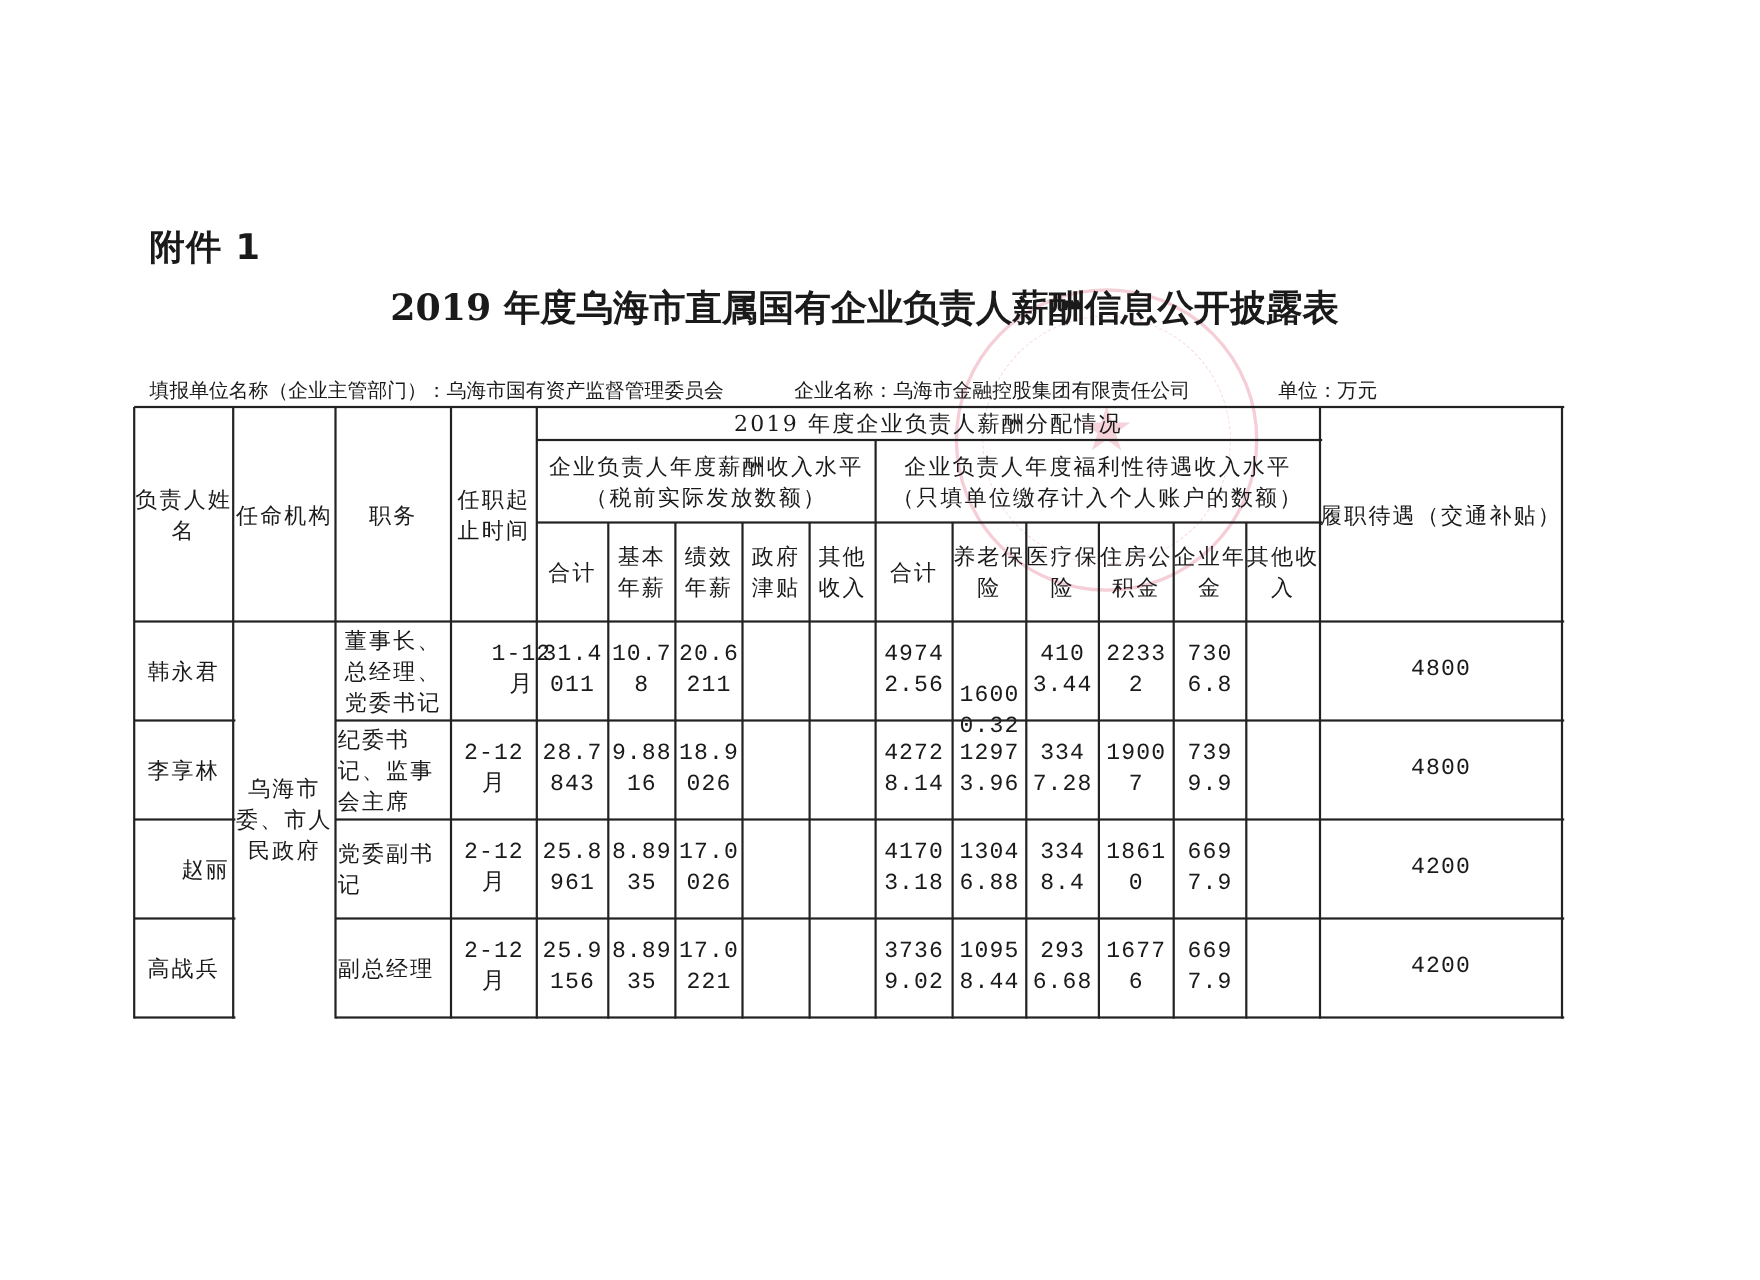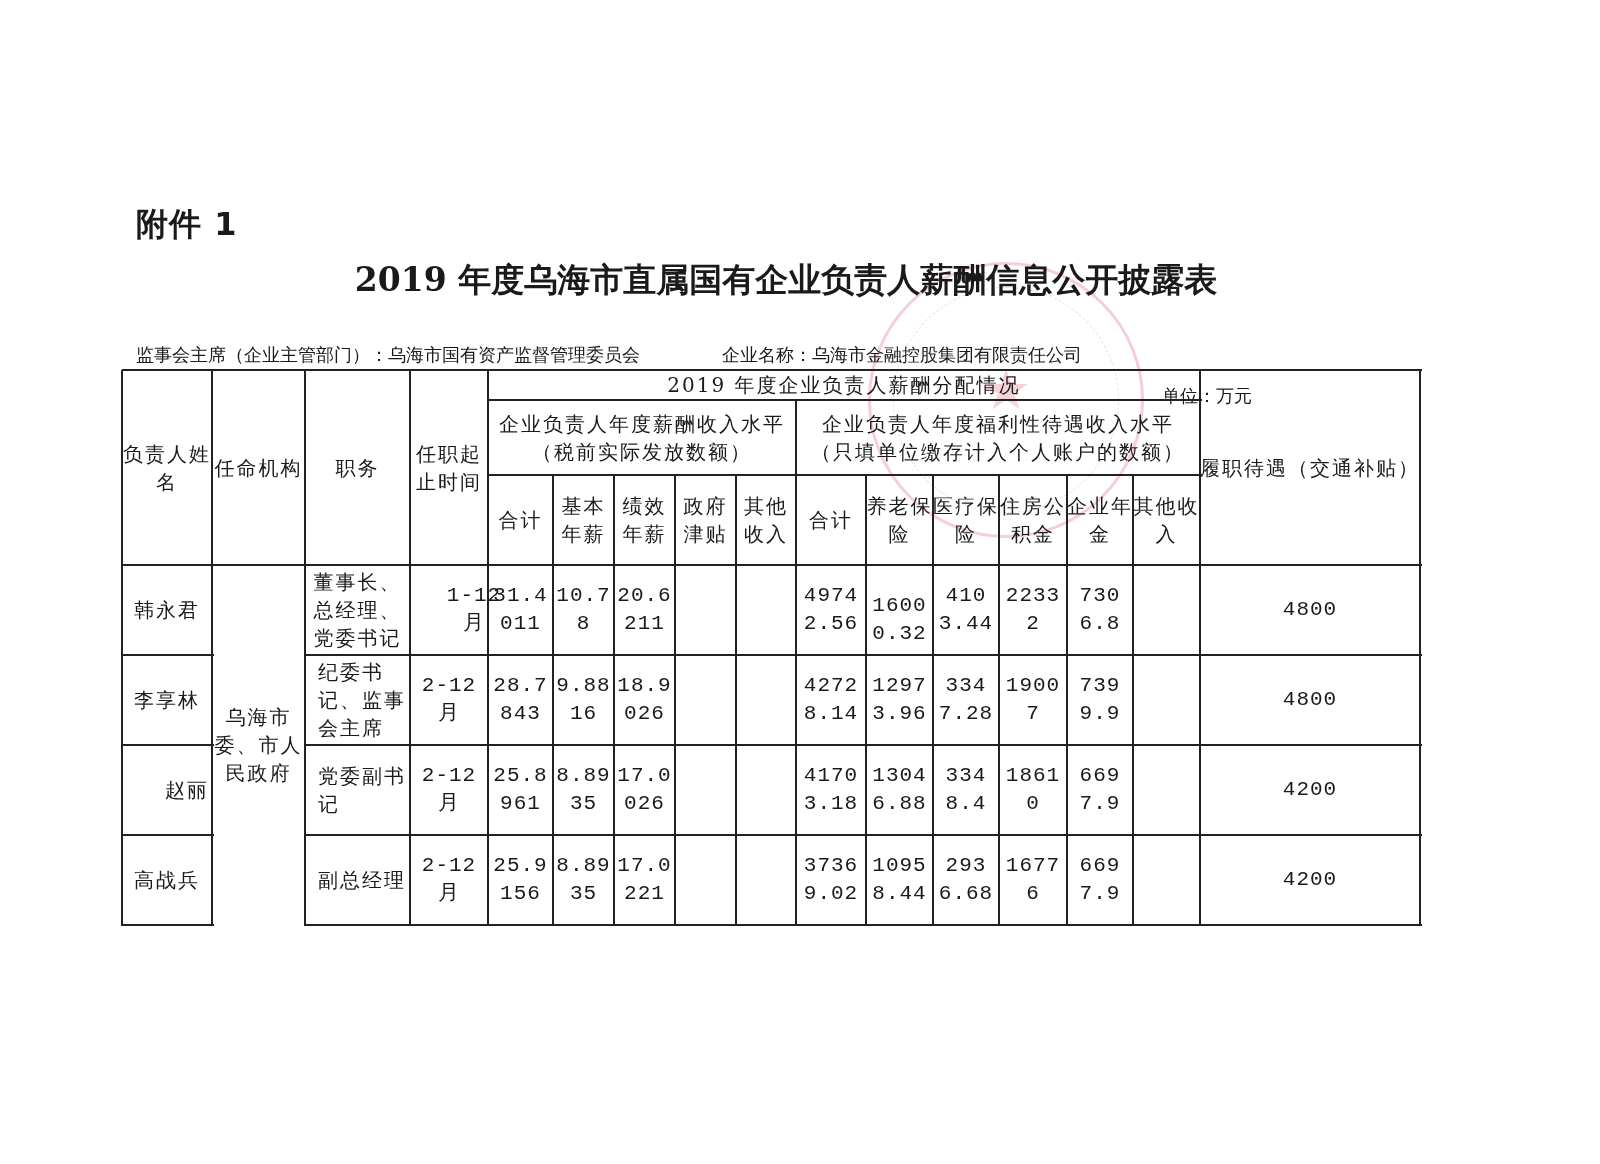--- a/index.html
+++ b/index.html
@@ -37,38 +37,38 @@
     position: absolute; left: 0; right: 0; top: 92px; text-align: center;
     color: rgba(220, 80, 110, 0.25); font-size: 56px;
   }
   .cell {
     position: absolute; box-sizing: border-box;
     display: flex; align-items: center; justify-content: center; text-align: center;
     font-size: 20px; line-height: 28px; letter-spacing: 2px;
     font-family: "DejaVu Serif", "Liberation Serif", serif;
   }
   .num { font-family: "Liberation Mono", "DejaVu Sans Mono", monospace; font-size: 21px; letter-spacing: 1px; word-break: break-all; padding: 0 2px; }
-  .left { justify-content: flex-start; text-align: left; padding-left: 12px; }
+  .left { justify-content: flex-start; text-align: left; padding-left: 1px; }
   .hl { position: absolute; height: 2px; background: #222; }
   .vl { position: absolute; width: 2px; background: #222; }
 </style>
 </head>
 <body>
 
 <div class="stamp">
   <div class="inner"></div>
   <div class="star">★</div>
 </div>
 
 <div class="attachment">附件 1</div>
 <div class="title">2019 年度乌海市直属国有企业负责人薪酬信息公开披露表</div>
 
-<div class="meta" style="left:136px;">监事会主席（企业主管部门）：乌海市国有资产监督管理委员会</div>
+<div class="meta" style="left:136px;">填报单位名称（企业主管部门）：乌海市国有资产监督管理委员会</div>
 <div class="meta" style="left:722px;">企业名称：乌海市金融控股集团有限责任公司</div>
-<div class="meta" style="left:1162px;margin-top:41px;">单位：万元</div>
+<div class="meta" style="left:1162px;">单位：万元</div>
 
 <div id="table">
     <div class="cell" style="left: 122px; top: 370px; width: 90px; height: 195px;">负责人姓名</div>
     <div class="cell" style="left: 212px; top: 370px; width: 93px; height: 195px;">任命机构</div>
     <div class="cell" style="left: 305px; top: 370px; width: 105px; height: 195px;">职务</div>
     <div class="cell" style="left: 410px; top: 370px; width: 78px; height: 195px;">任职起止时间</div>
     <div class="cell" style="left: 488px; top: 370px; width: 712px; height: 30px;">2019 年度企业负责人薪酬分配情况</div>
     <div class="cell" style="left: 494px; top: 400px; width: 296px; height: 75px;">企业负责人年度薪酬收入水平（税前实际发放数额）</div>
     <div class="cell" style="left: 802px; top: 400px; width: 392px; height: 75px;">企业负责人年度福利性待遇收入水平（只填单位缴存计入个人账户的数额）</div>
     <div class="cell" style="left: 1200px; top: 370px; width: 220px; height: 195px;">履职待遇（交通补贴）</div>
@@ -86,21 +86,21 @@
     <div class="cell" style="left: 214px; top: 565px; width: 89px; height: 360px; align-items: center;">乌海市委、市人民政府</div>
     <div class="cell" style="left: 122px; top: 565px; width: 90px; height: 90px;">韩永君</div>
     <div class="cell" style="left: 306px; top: 565px; width: 103px; height: 90px;">董事长、总经理、党委书记</div>
     <div class="cell num" style="left: 410px; top: 565px; width: 78px; height: 90px; margin-left: 25px;">1-12 月</div>
     <div class="cell num" style="left: 488px; top: 565px; width: 65px; height: 90px;">31.4011</div>
     <div class="cell num" style="left: 553px; top: 565px; width: 61px; height: 90px;">10.78</div>
     <div class="cell num" style="left: 614px; top: 565px; width: 61px; height: 90px;">20.6211</div>
     <div class="cell num" style="left: 675px; top: 565px; width: 61px; height: 90px;"></div>
     <div class="cell num" style="left: 736px; top: 565px; width: 60px; height: 90px;"></div>
     <div class="cell num" style="left: 796px; top: 565px; width: 70px; height: 90px;">49742.56</div>
-    <div class="cell num" style="left: 866px; top: 564px; width: 67px; height: 112px;">16000.32</div>
+    <div class="cell num" style="left: 866px; top: 591px; width: 67px; height: 112px;">16000.32</div>
     <div class="cell num" style="left: 933px; top: 565px; width: 66px; height: 90px;">4103.44</div>
     <div class="cell num" style="left: 999px; top: 565px; width: 68px; height: 90px;">22332</div>
     <div class="cell num" style="left: 1067px; top: 565px; width: 66px; height: 90px;">7306.8</div>
     <div class="cell num" style="left: 1133px; top: 565px; width: 67px; height: 90px;"></div>
     <div class="cell num" style="left: 1200px; top: 565px; width: 220px; height: 90px;">4800</div>
     <div class="cell" style="left: 122px; top: 655px; width: 90px; height: 90px;">李享林</div>
     <div class="cell left" style="left: 306px; top: 655px; width: 103px; height: 90px;">纪委书记、监事会主席</div>
     <div class="cell num" style="left: 410px; top: 655px; width: 78px; height: 90px;">2-12 月</div>
     <div class="cell num" style="left: 488px; top: 655px; width: 65px; height: 90px;">28.7843</div>
     <div class="cell num" style="left: 553px; top: 655px; width: 61px; height: 90px;">9.8816</div>

